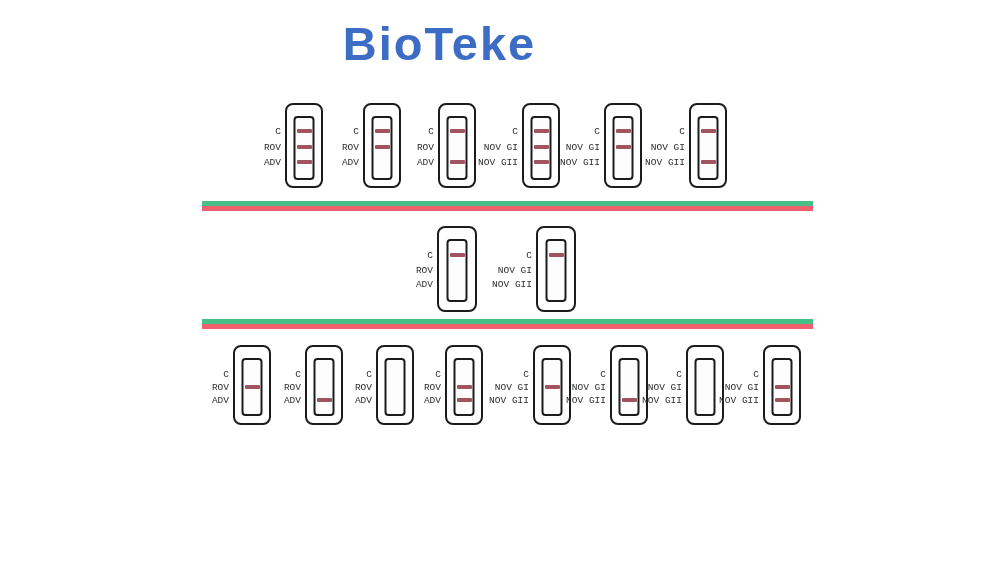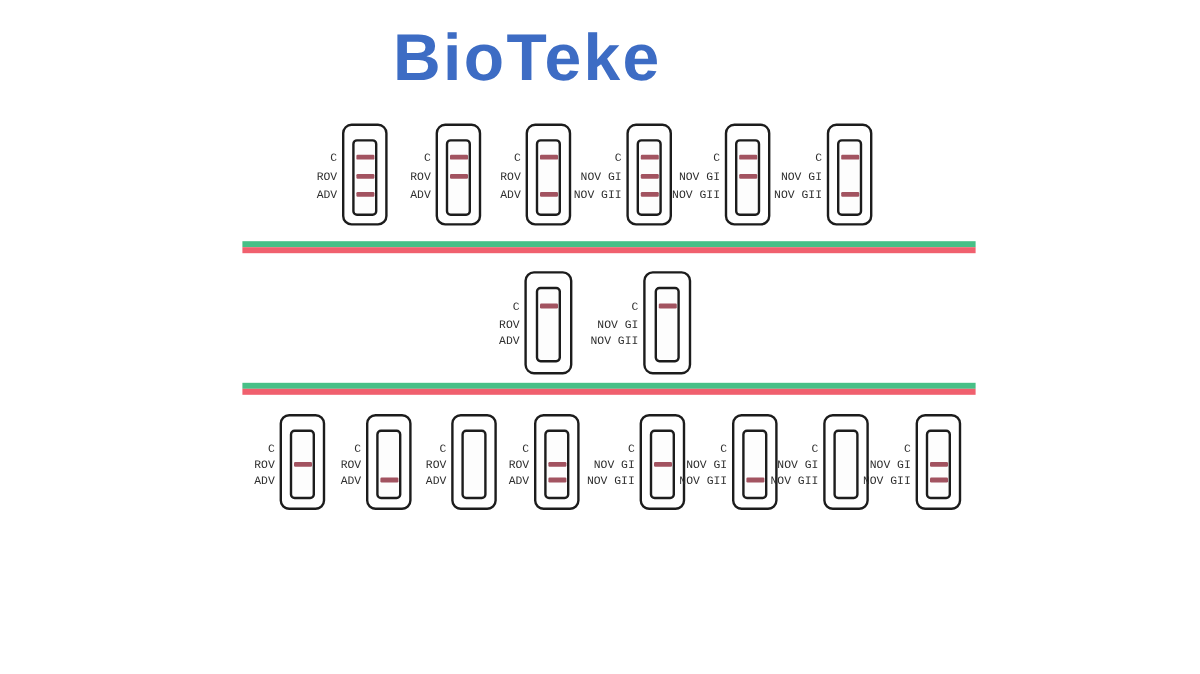--- a/index.html
+++ b/index.html
@@ -12,21 +12,21 @@
     font-family: "Liberation Sans", sans-serif;
   }
   #brand-logo {
     position: absolute;
     top: 16px;
     left: 0;
     width: 879px;
     text-align: center;
     font-family: "Liberation Sans", sans-serif;
     font-weight: 700;
-    font-size: 55px;
+    font-size: 47px;
     letter-spacing: 2px;
     color: var(--logo-color, #3d6cc4);
   }
   .divider { position: absolute; }
   .divider .stripe-green { height: 5px; background: var(--divider-green, #47c087); }
   .divider .stripe-red   { height: 5px; background: var(--divider-red, #f0606e); }
   .cassette {
     position: absolute;
     box-sizing: border-box;
     border: 2.5px solid var(--casing, #1c1c1c);

